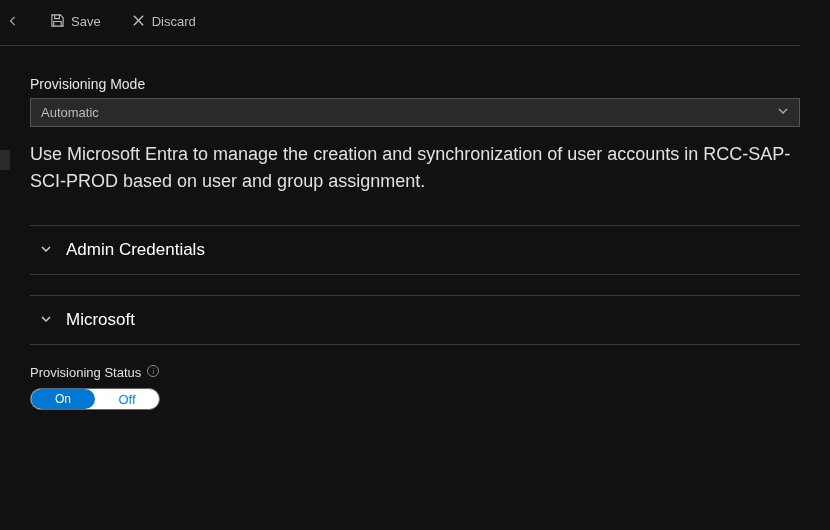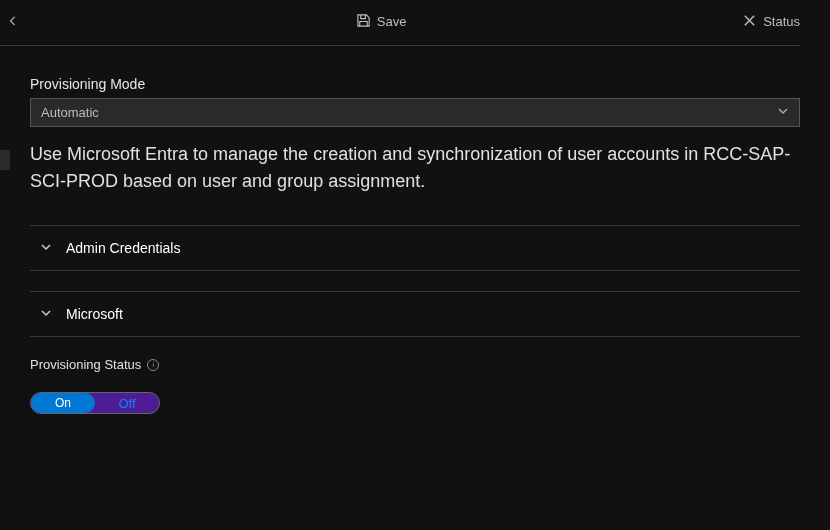--- a/index.html
+++ b/index.html
@@ -16,21 +16,20 @@
       height: 530px;
       overflow: hidden;
     }
     .toolbar {
       display: flex;
       align-items: center;
       gap: 30px;
       padding: 10px 0 12px 6px;
       border-bottom: 1px solid #3a3a3a;
       margin: 0 30px 0 0;
-      justify-content: space-between;
     }
     .back-chevron {
       color: #aaa;
       cursor: pointer;
       padding: 4px 2px;
     }
     .toolbar-btn {
       display: inline-flex;
       align-items: center;
       gap: 6px;
@@ -89,28 +88,28 @@
     .collapsible:last-of-type {
       margin-bottom: 24px;
     }
     .collapsible svg {
       width: 12px;
       height: 12px;
       stroke: #ccc;
       fill: none;
     }
     .collapsible-title {
-      font-size: 14px;
+      font-size: 17px;
       color: #ffffff;
     }
     .status-row {
       display: flex;
-      align-items: center;
+      align-items: flex-start;
       gap: 6px;
-      margin-bottom: 20px;
+      margin-bottom: 8px;
     }
     .info-icon {
       width: 12px;
       height: 12px;
       border: 1px solid #888;
       border-radius: 50%;
       display: inline-flex;
       align-items: center;
       justify-content: center;
       font-size: 8px;
@@ -119,21 +118,21 @@
       font-family: Georgia, serif;
     }
     .toggle {
       display: inline-flex;
       width: 130px;
       height: 22px;
       border: 1px solid #666;
       border-radius: 11px;
       overflow: hidden;
       cursor: pointer;
-      background: #4c1d95;
+      background: #ffffff;
     }
     .toggle-on {
       flex: 1;
       background: #0078d4;
       color: #fff;
       display: flex;
       align-items: center;
       justify-content: center;
       font-size: 12px;
       border-radius: 11px;
@@ -174,21 +173,21 @@
         </svg>
     </span>
     <span>Save</span>
   </span>
   <span class="toolbar-btn">
     <span>
       <svg viewBox="0 0 16 16">
           <path d="M3 3 L13 13 M13 3 L3 13" stroke-width="1.5"></path>
         </svg>
     </span>
-    <span>Status</span>
+    <span>Discard</span>
   </span>
 </div>
 
 <div class="content">
 
   <div class="section-label">Provisioning Mode</div>
 
   <div class="dropdown">
     <span>Automatic</span>
     <span>

